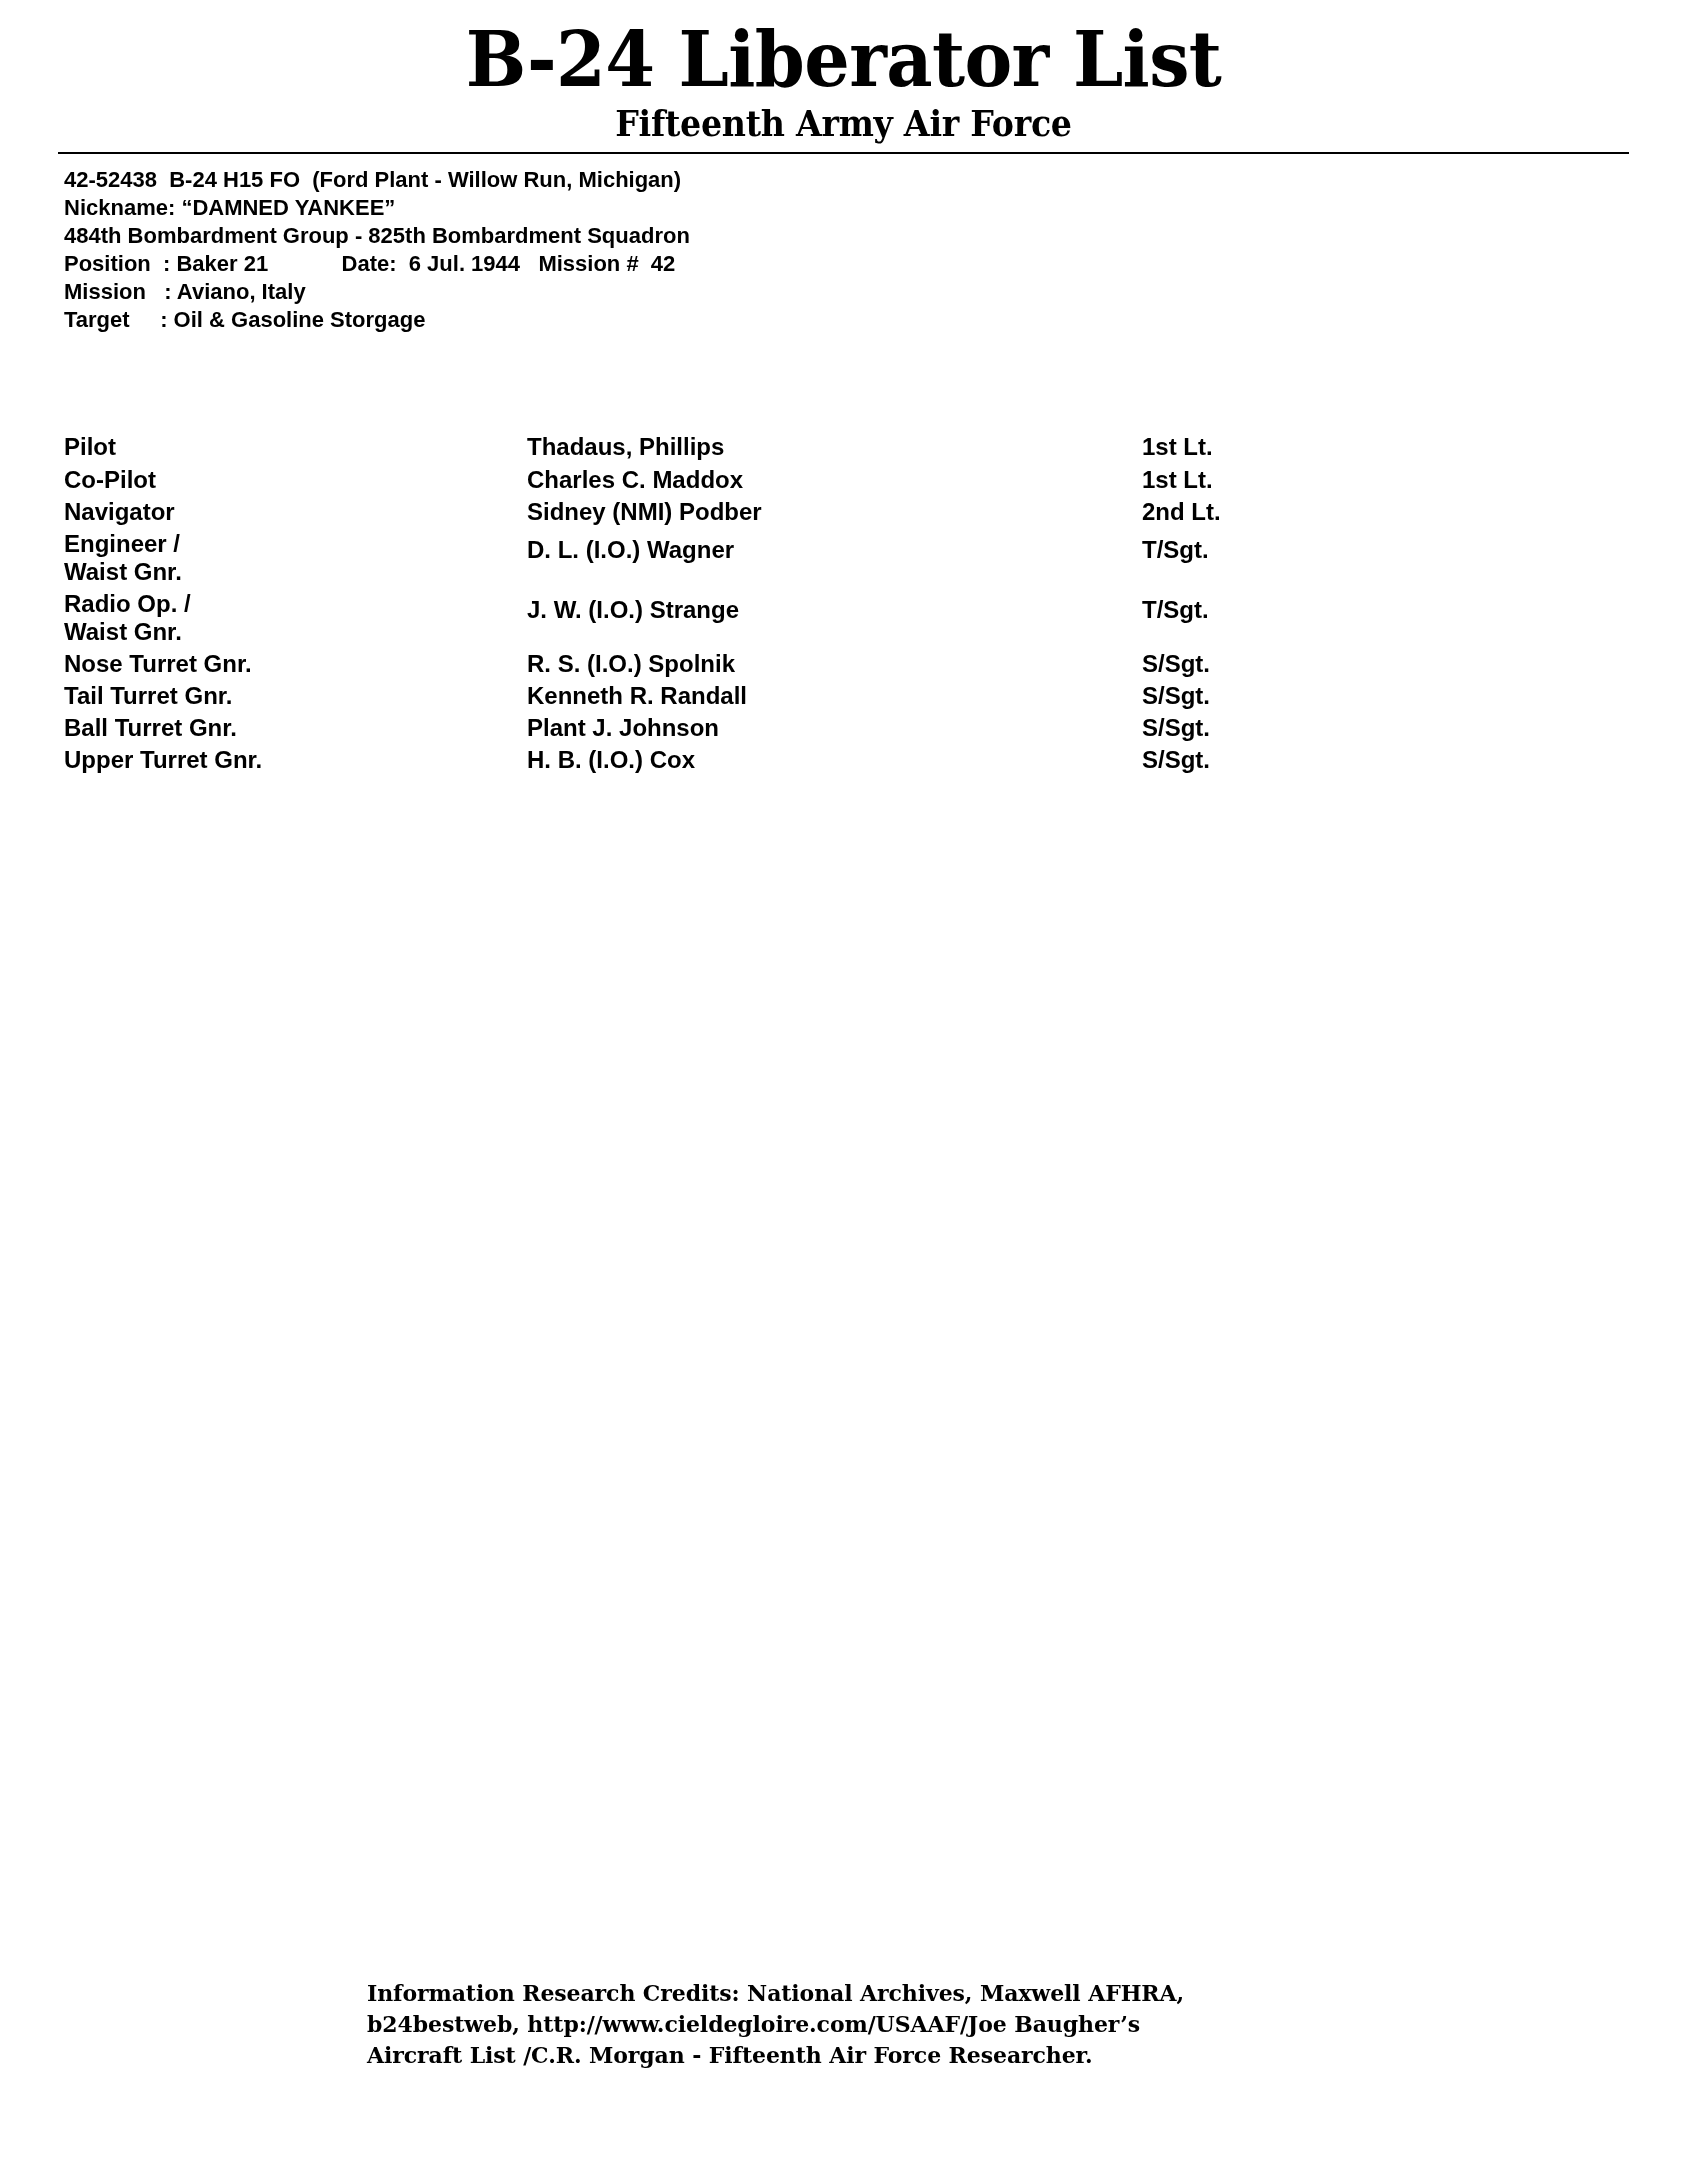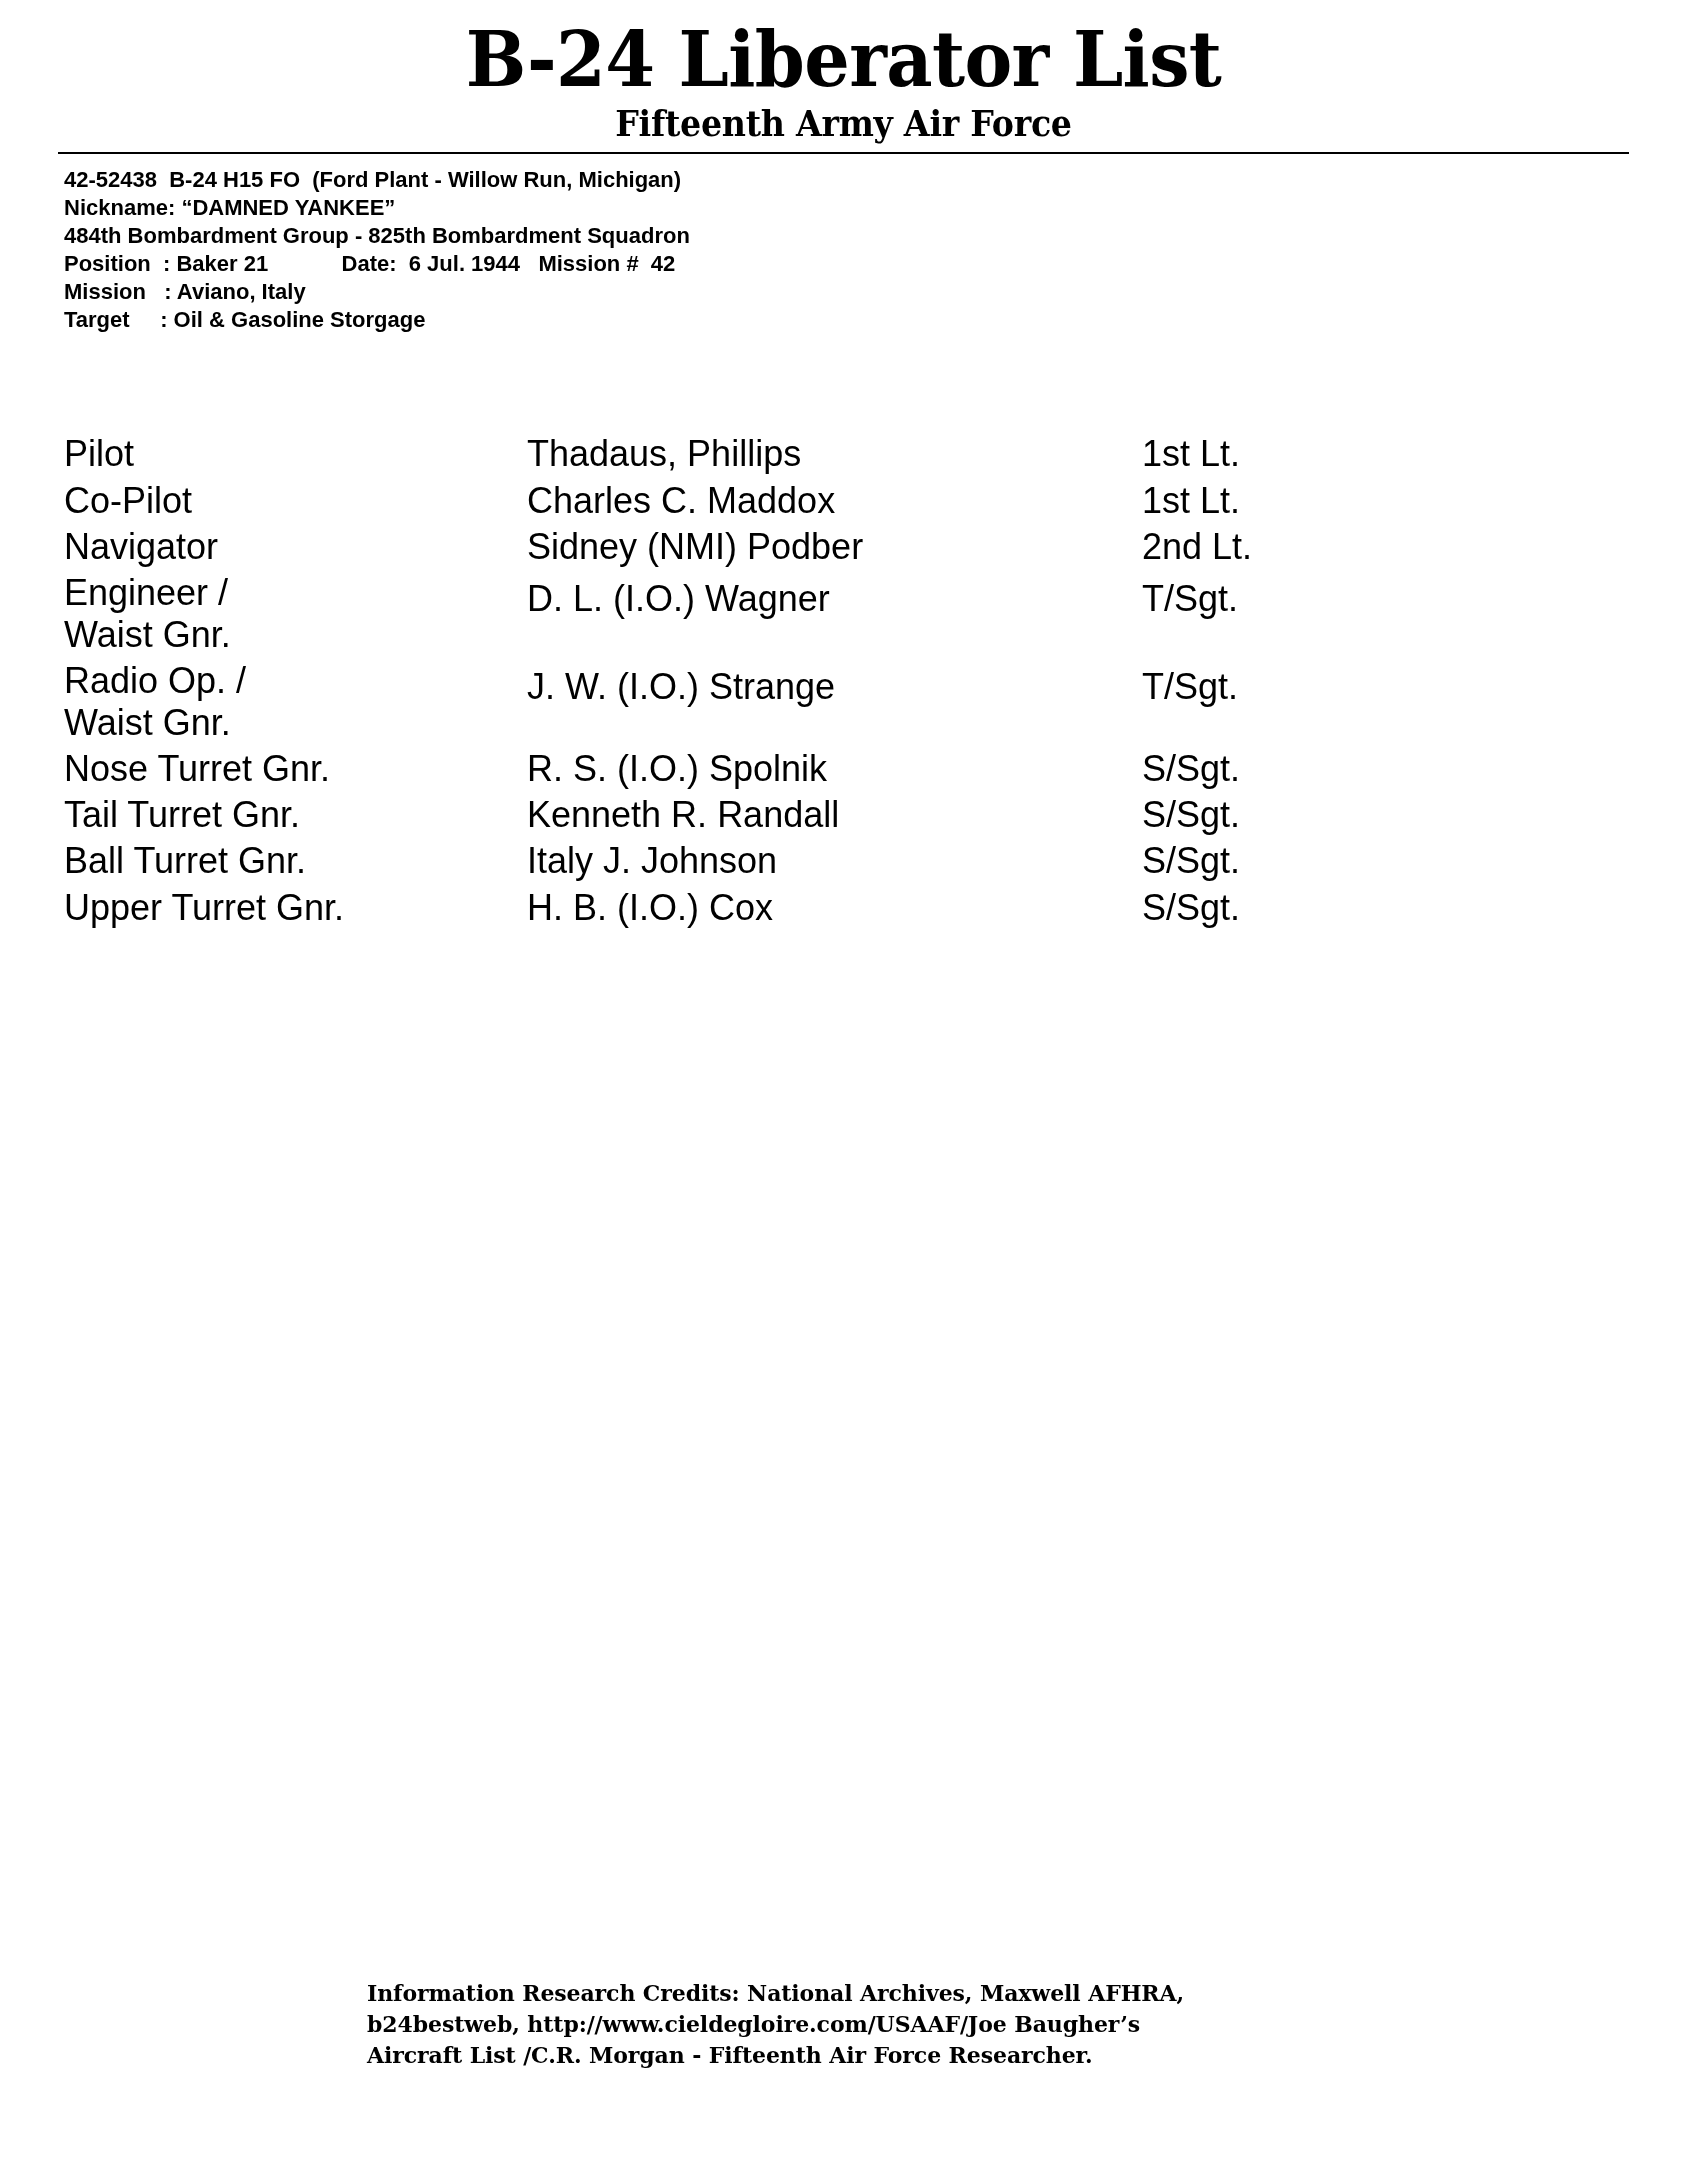--- a/index.html
+++ b/index.html
@@ -63,22 +63,22 @@
     white-space: pre;
   }
 
   
   .crew {
     margin: 99px 0 0 64px;
     width: 1257px;
     border-collapse: collapse;
   }
   .crew td {
-    font-size: 36px;
-    font-weight: 400;
+    font-size: 24px;
+    font-weight: 700;
     vertical-align: top;
     padding: 0;
     line-height: 1.17;
   }
   .crew td.role   { width: 463px; padding-bottom: 4px;}
   .crew td.name   { width: 615px; padding-bottom: 4px;}
   .crew td.rank   { width: 179px; padding-bottom: 4px;}
   .role .second-line { display: block; }
   .name.offset, .rank.offset { padding-top: 6px; }
 
@@ -159,21 +159,21 @@
         <td class="name">R. S. (I.O.) Spolnik</td>
         <td class="rank">S/Sgt.</td>
       </tr>
       <tr>
         <td class="role">Tail Turret Gnr.</td>
         <td class="name">Kenneth R. Randall</td>
         <td class="rank">S/Sgt.</td>
       </tr>
       <tr>
         <td class="role">Ball Turret Gnr.</td>
-        <td class="name">Italy J. Johnson</td>
+        <td class="name">Plant J. Johnson</td>
         <td class="rank">S/Sgt.</td>
       </tr>
       <tr>
         <td class="role">Upper Turret Gnr.</td>
         <td class="name">H. B. (I.O.) Cox</td>
         <td class="rank">S/Sgt.</td>
       </tr>
     </tbody>
   </table>
 

